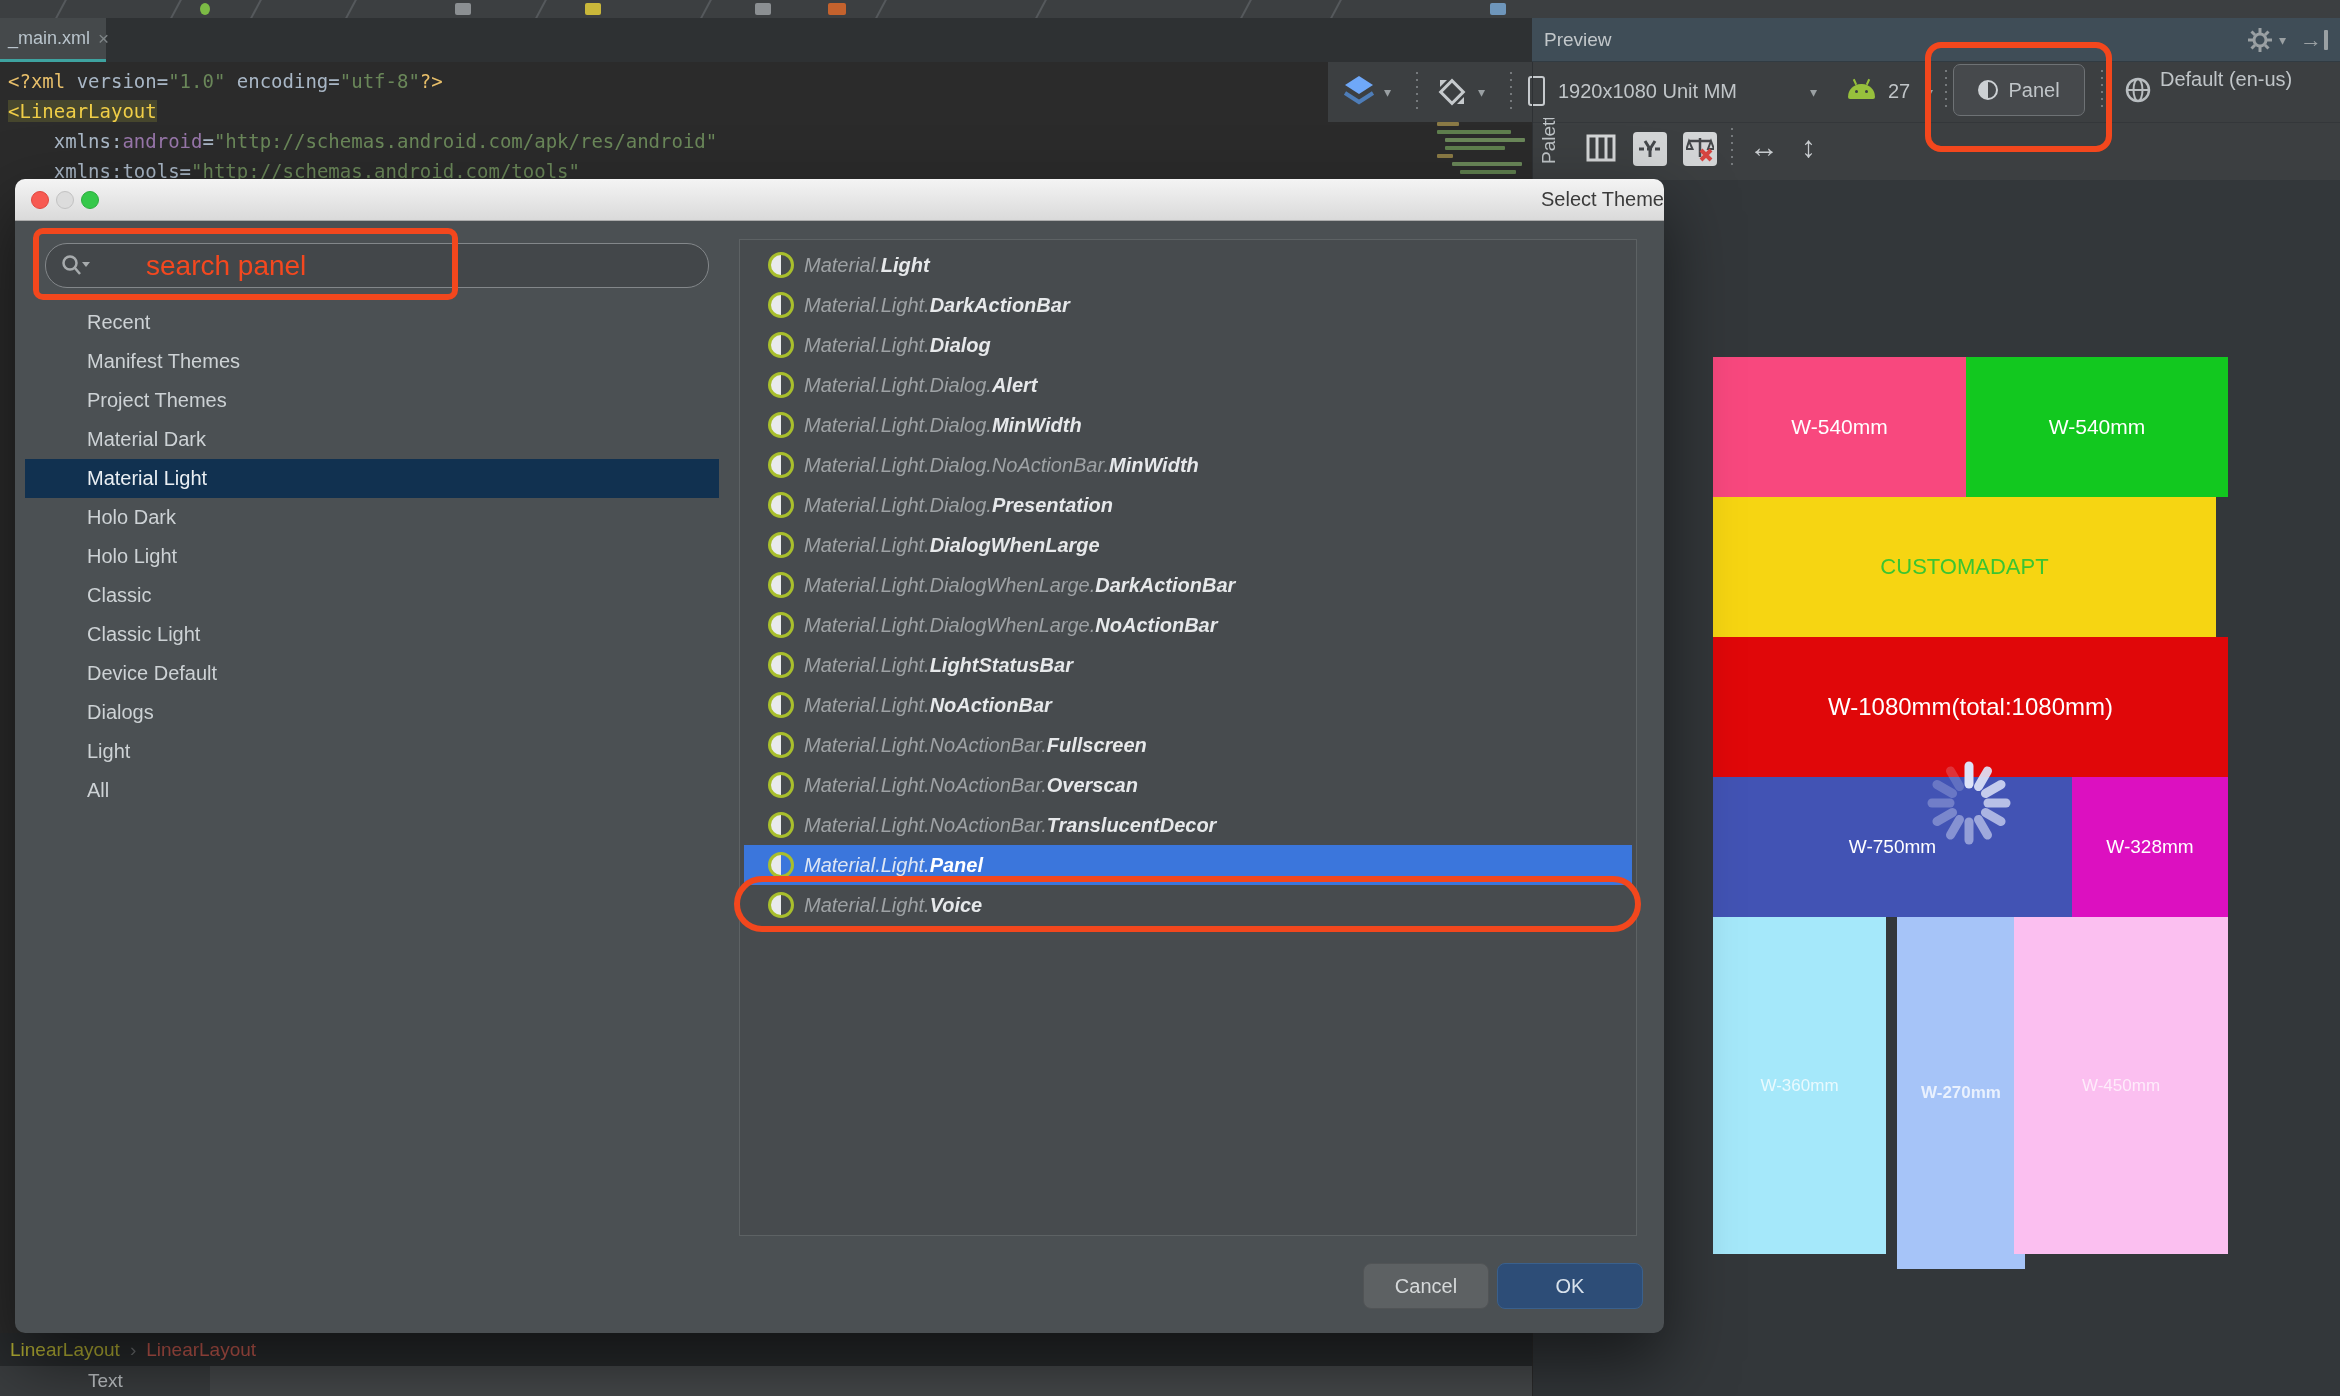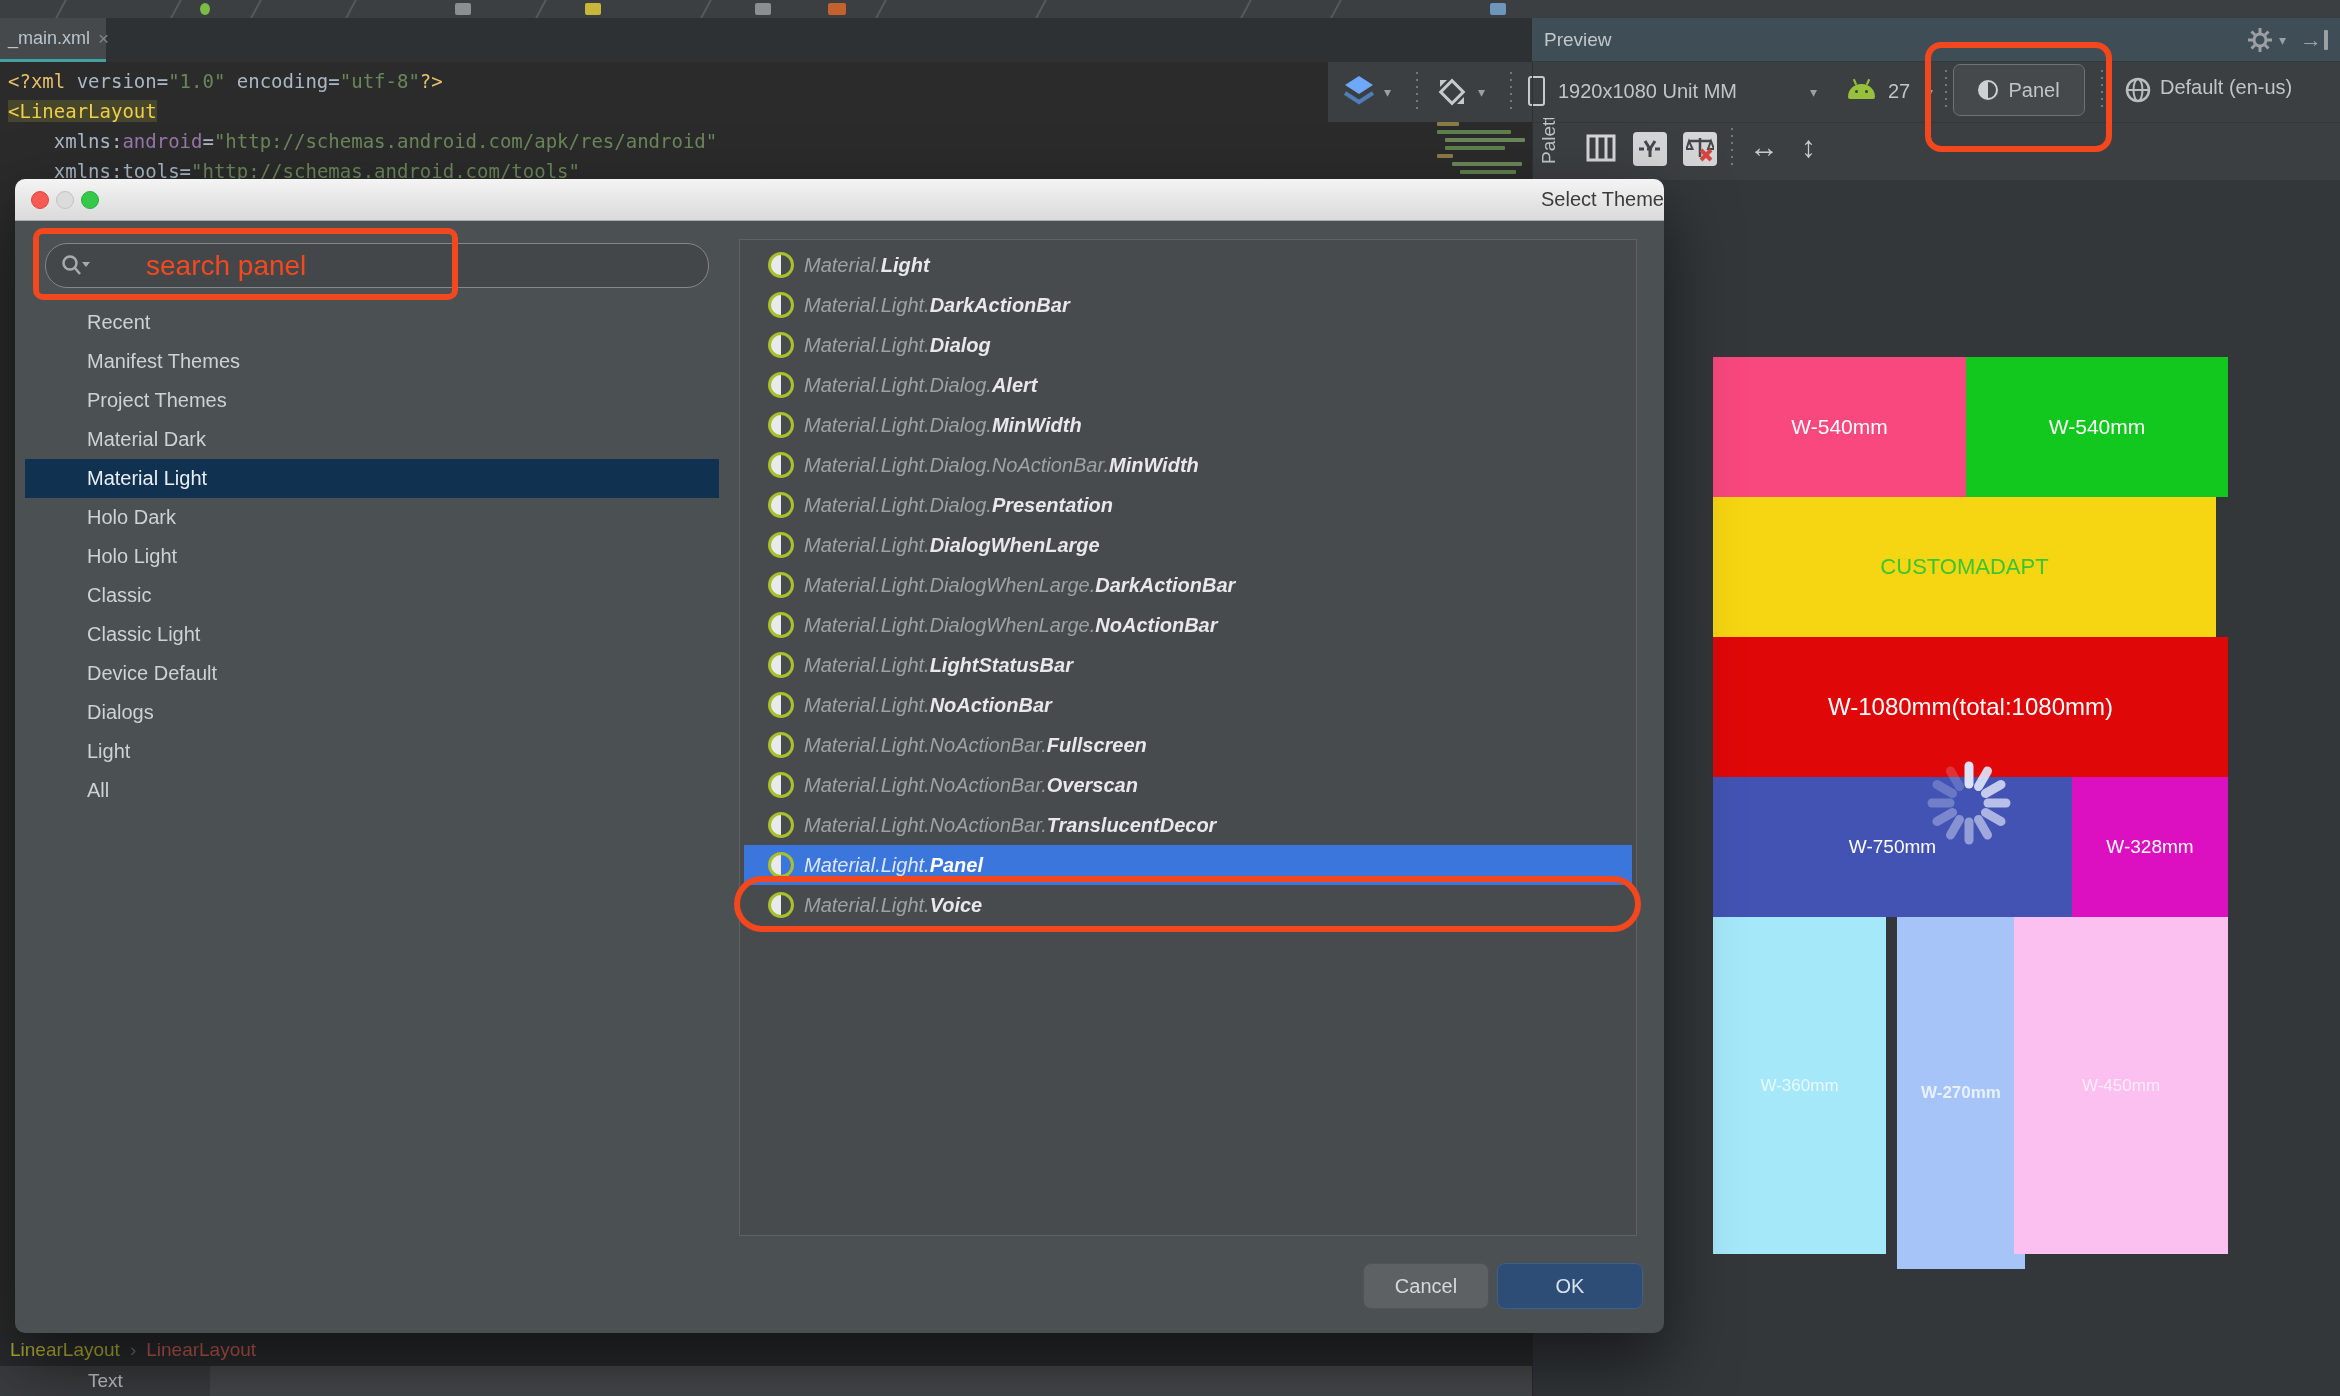--- a/index.html
+++ b/index.html
@@ -225,21 +225,21 @@
     <div class="half-circle"></div>
     <span class="tool-text">Panel</span>
   </div>
 
   <div class="dotsep" style="left:2101px;top:70px;height:42px"></div>
   <svg style="position:absolute;left:2124px;top:76px" width="28" height="28" viewBox="0 0 28 28">
     <circle cx="14" cy="14" r="11" fill="none" stroke="#B9BEC1" stroke-width="2.5"></circle>
     <ellipse cx="14" cy="14" rx="4.5" ry="11" fill="none" stroke="#B9BEC1" stroke-width="2"></ellipse>
     <line x1="3" y1="14" x2="25" y2="14" stroke="#B9BEC1" stroke-width="2"></line>
   </svg>
-  <span class="tool-text" style="position:absolute;left:2160px;top:76px">Default (en-us)</span>
+  <span class="tool-text" style="position:absolute;left:2160px;top:68px">Default (en-us)</span>
 
   <div class="toolbar2"></div>
   <div class="vdivider"></div>
   <div class="palette-tab">
       <span>Palette</span>
     </div>
 
   <svg style="position:absolute;left:1585px;top:132px" width="32" height="32" viewBox="0 0 32 32">
     <rect x="3" y="4" width="26" height="24" fill="none" stroke="#D3D5D6" stroke-width="3"></rect>
     <line x1="12" y1="4" x2="12" y2="28" stroke="#D3D5D6" stroke-width="3"></line>

